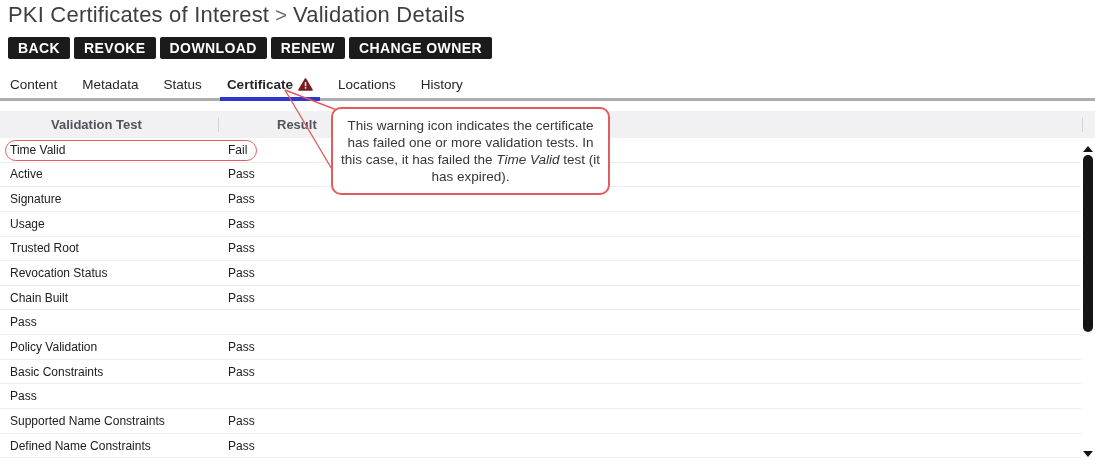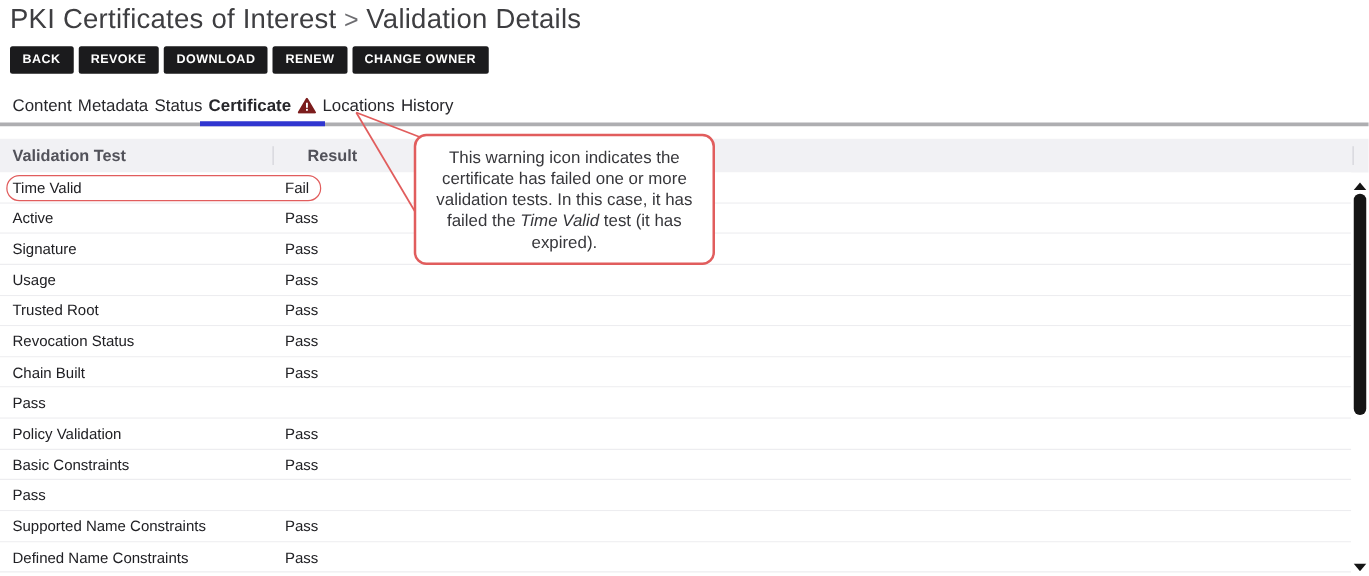--- a/index.html
+++ b/index.html
@@ -10,66 +10,66 @@
   
   .page-title{
     position:absolute;top:1px;left:8px;font-size:22px;line-height:27px;
     color:#3e3e41;letter-spacing:.2px;white-space:nowrap;
   }
   .title-sep{color:#6d6d71;padding:0 6px;font-size:20px;}
   
   .toolbar{position:absolute;top:37px;left:8px;display:flex;gap:4px;}
   .btn{
     background:#1b1b1d;color:#ffffff;border:none;border-radius:2px;
-    font-family:inherit;font-size:10px;font-weight:bold;letter-spacing:.4px;
+    font-family:inherit;font-size:14px;font-weight:bold;letter-spacing:.4px;
     height:22px;line-height:22px;padding:0 10px;cursor:pointer;white-space:nowrap;
   }
   
   .tabbar{
     position:absolute;top:77px;left:0;width:1095px;box-sizing:border-box;
-    padding-left:10px;display:flex;gap:5px;align-items:flex-end;
+    padding-left:10px;display:flex;gap:25px;align-items:flex-end;
     border-bottom:3px solid #aeaeb1;
   }
   .tab{
     position:relative;font-size:13.5px;color:#27272b;padding-bottom:6px;
     display:flex;align-items:center;gap:5px;cursor:pointer;white-space:nowrap;
   }
   .tab.active{font-weight:bold;}
   .tab.active::after{
     content:"";position:absolute;left:-7px;right:-7px;bottom:-3px;height:4px;
     background:#3036d0;
   }
   .warn-icon{display:inline-block;width:15px;height:13px;}
   
   .table-header{
     position:absolute;top:111px;left:0;width:1095px;height:27px;
     background:#f1f1f4;display:flex;align-items:center;
     font-size:13px;font-weight:bold;color:#52525a;
   }
-  .col-test{width:218px;padding-left:10px;box-sizing:border-box;}
+  .col-test{width:218px;padding-left:20px;box-sizing:border-box;margin-left:31px;}
   .col-result{padding-left:28px;}
   .header-divider{position:absolute;top:6px;width:1px;height:15px;background:#d3d3d9;}
   .hd-1{left:218px;} .hd-2{left:1082px;}
   
   .rows{position:absolute;top:138px;left:0;width:1081px;}
   .vrow{
     height:24.65px;box-sizing:border-box;border-bottom:1px solid #ededf0;
     display:flex;align-items:center;font-size:12px;color:#202024;background:#fff;
   }
   .cell-test{width:218px;padding-left:10px;box-sizing:border-box;}
   .cell-result{padding-left:10px;}
   
   .row-highlight{
     position:absolute;left:5px;top:140px;width:252px;height:21px;
     border:1.5px solid #e15d5d;border-radius:11px;pointer-events:none;z-index:4;
     box-sizing:border-box;
   }
   
   .callout{
-    position:absolute;left:331px;top:107px;width:241px;box-sizing:border-box;
+    position:absolute;left:331px;top:107px;width:279px;box-sizing:border-box;
     background:#ffffff;border:2px solid #e15d5d;border-radius:10px;
     padding:8px 5px;text-align:center;font-size:13.5px;line-height:17px;
     color:#37373b;z-index:6;
   }
   .callout i{font-style:italic;}
   .pointer-svg{position:absolute;left:0;top:0;z-index:5;pointer-events:none;}
   
   .scrollbar{position:absolute;left:1081px;top:139px;width:14px;height:322px;background:#ffffff;z-index:3;}
   .scroll-up{position:absolute;top:7px;left:2px;width:0;height:0;
     border-left:5px solid transparent;border-right:5px solid transparent;

